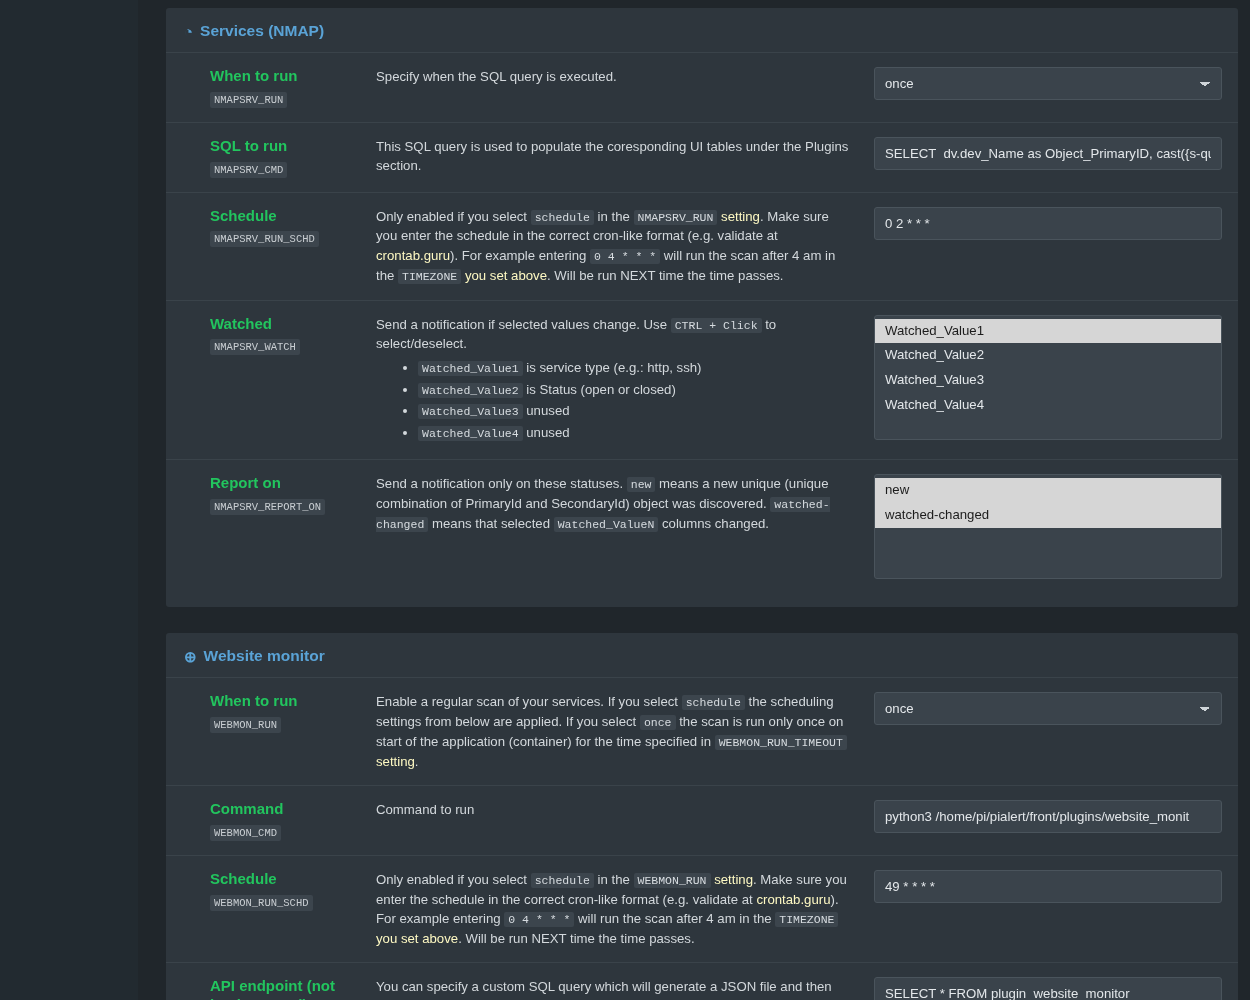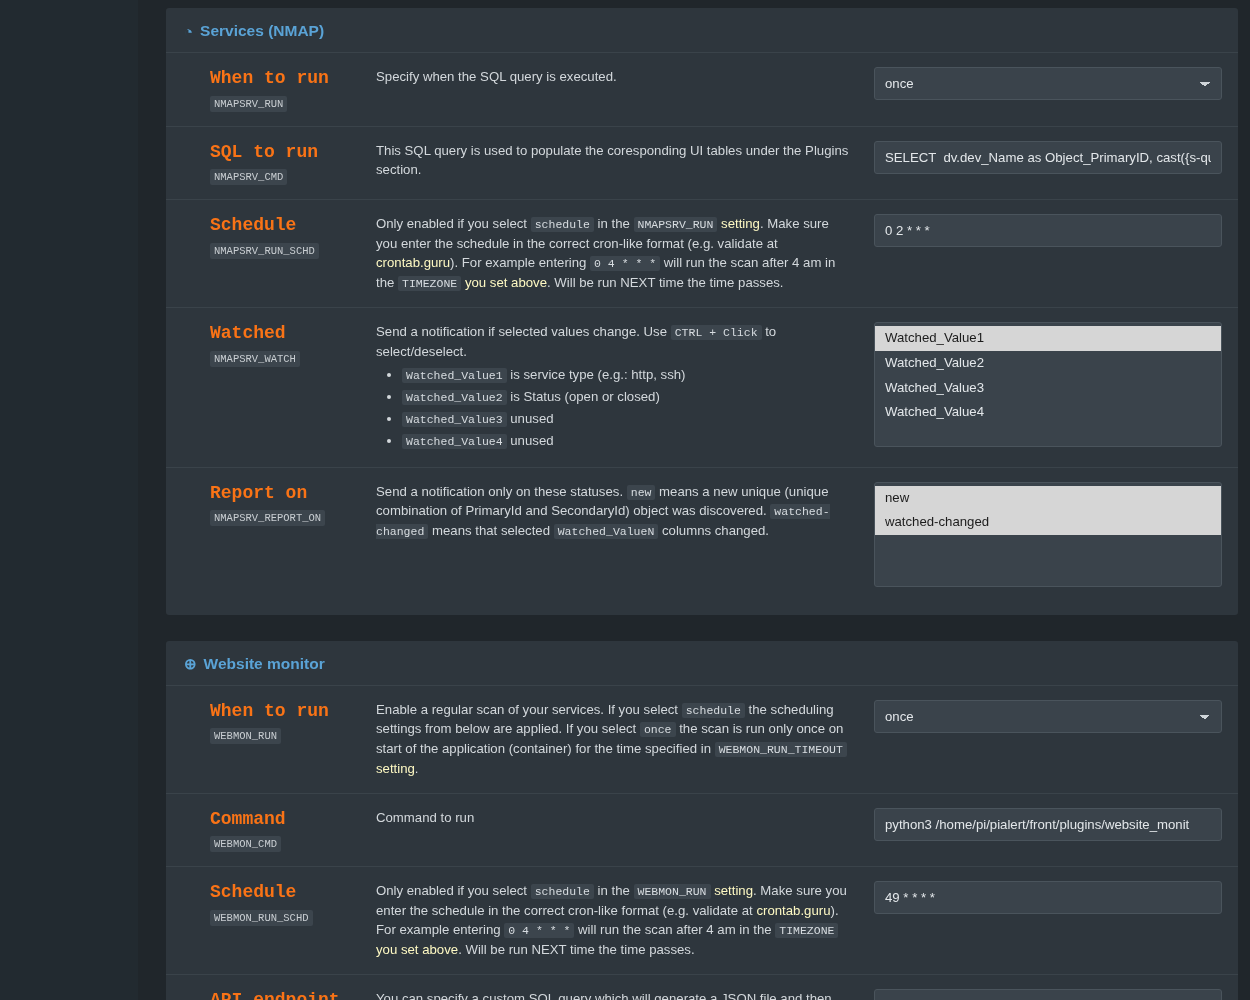--- a/index.html
+++ b/index.html
@@ -55,26 +55,25 @@
   }
   .row:last-child { border-bottom: none; }
   .row-label {
     width: 196px;
     flex: 0 0 196px;
     padding-left: 30px;
     padding-right: 8px;
     color: #e7eaec;
   }
   .row-label .lbl {
-    font-size: 18px;
+    font-size: 15px;
     font-weight: bold;
-    color: #f97316;
+    color: #22c55e;
     display: block;
     line-height: 1.25;
-    font-family: Liberation Mono, monospace;
   }
   .row-label .code-key {
     display: inline-block;
     margin-top: 6px;
     font-family: "Liberation Mono", monospace;
     font-size: 10.5px;
     color: #c9ced2;
     background: #3c454d;
     padding: 2px 4px;
     border-radius: 2px;
@@ -89,21 +88,21 @@
   .row-desc code, .inline-code {
     font-family: "Liberation Mono", monospace;
     font-size: 11.5px;
     background: #3c454d;
     color: #d7dce0;
     padding: 1px 4px;
     border-radius: 2px;
   }
   .row-desc a { color: #fef9c3; text-decoration: none; }
   .row-desc ul { margin: 4px 0 0 0; padding-left: 26px; }
-  .row-desc li { margin: 2px 0; line-height: 1.5; }
+  .row-desc li { margin: 2px 16px; line-height: 1.5; }
   .row-field {
     flex: 0 0 350px;
     width: 350px;
   }
   .ctl {
     width: 348px;
     background: #3a434b;
     border: 1px solid #4a545c;
     border-radius: 3px;
     color: #e3e7ea;

